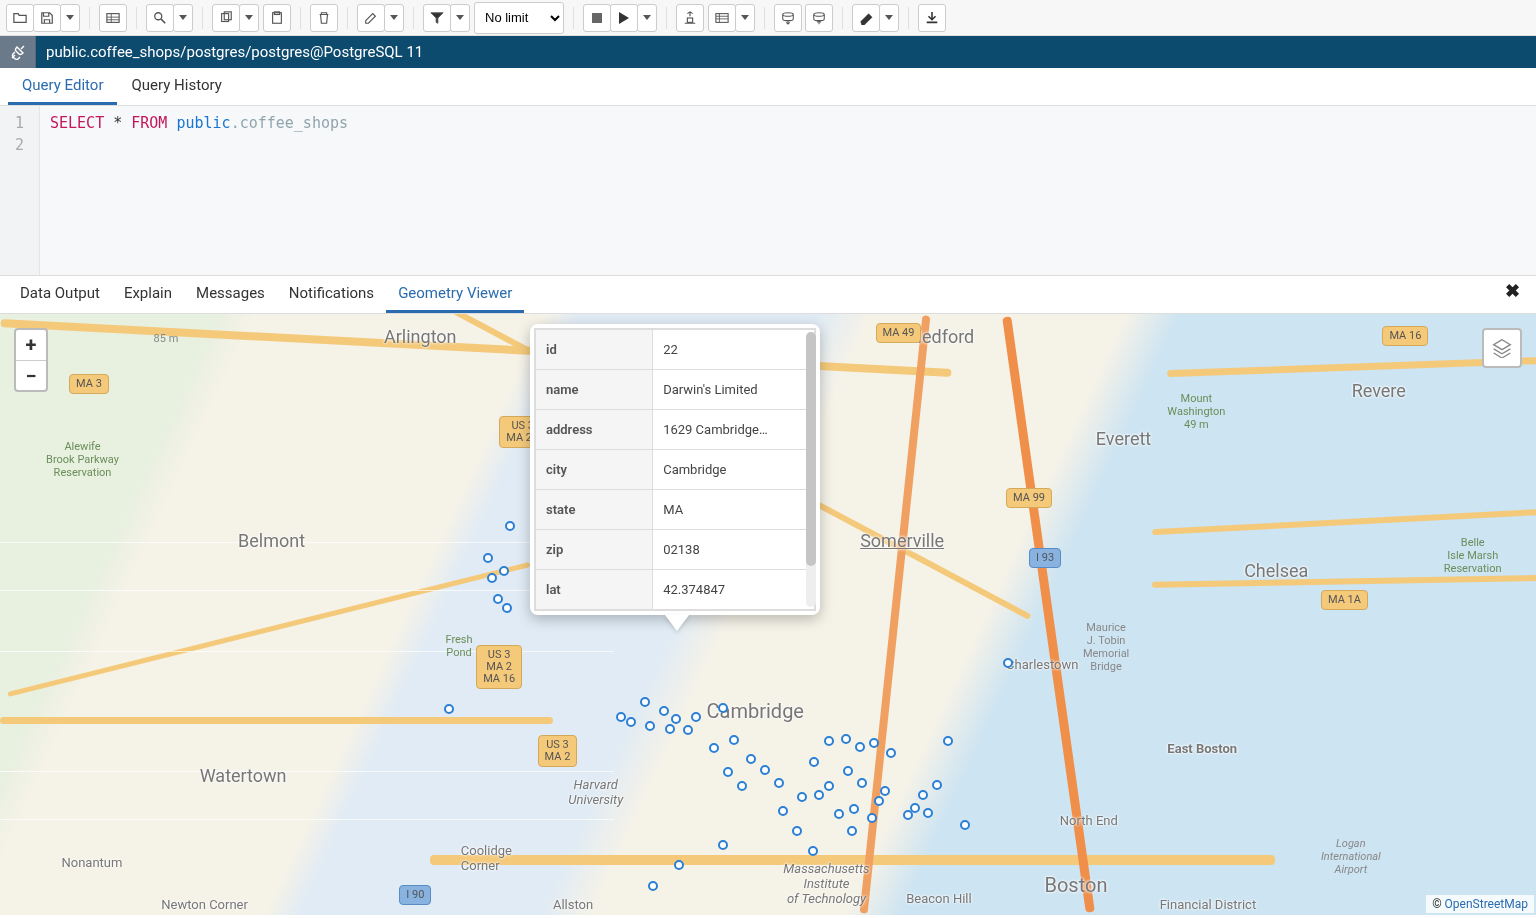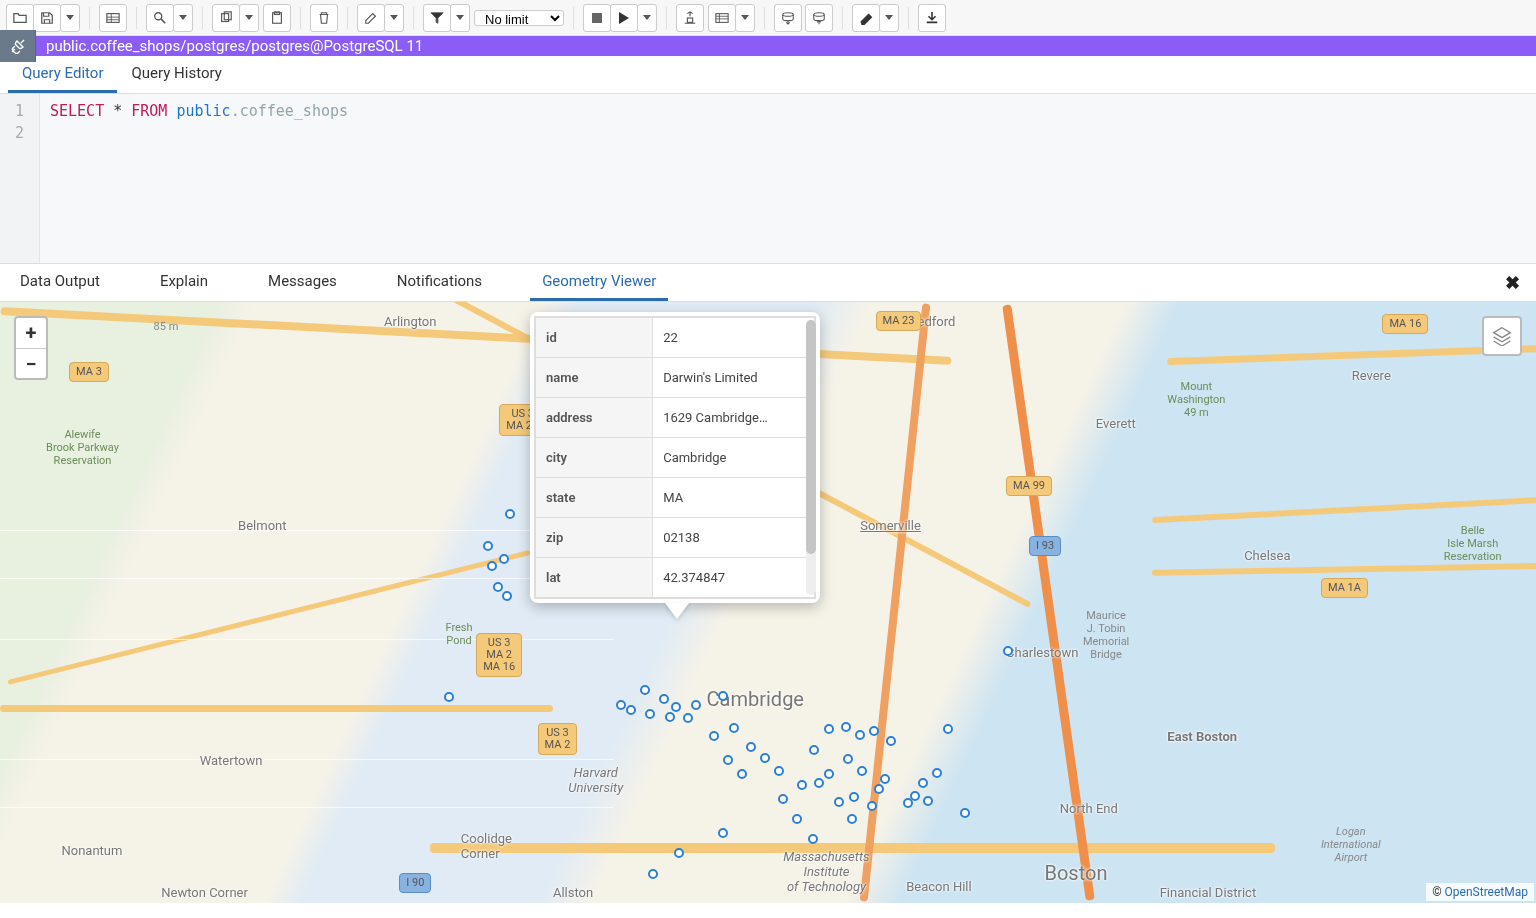--- a/index.html
+++ b/index.html
@@ -6,58 +6,58 @@
 body { font-family: -apple-system, BlinkMacSystemFont, "Segoe UI", Roboto, sans-serif; font-size: 13px; color: #333; background: #fff; overflow: hidden; }
 
 
 .toolbar { display: flex; align-items: center; gap: 4px; padding: 4px 6px; background: #f7f7f7; border-bottom: 1px solid #e0e0e0; height: 36px; }
 .tb-group { display: flex; align-items: center; }
 .tb-btn { display: inline-flex; align-items: center; justify-content: center; min-width: 28px; height: 28px; padding: 0 6px; background: #fff; border: 1px solid #ccc; border-radius: 3px; cursor: pointer; color: #555; }
 .tb-btn + .tb-btn { margin-left: -1px; }
 .tb-btn svg { width: 14px; height: 14px; fill: #555; stroke: #555; }
 .tb-btn.dropdown { min-width: 20px; padding: 0 4px; }
 .tb-sep { width: 1px; height: 22px; background: #e0e0e0; margin: 0 5px; }
-.tb-select { height: 16px; border: 1px solid #ccc; border-radius: 3px; background: #fff; padding: 0 6px; font-size: 13px; min-width: 90px; }
-
-
-.conn-bar { display: flex; align-items: center; background: #8b5cf6; color: #fff; height: 20px; }
+.tb-select { height: 32px; border: 1px solid #ccc; border-radius: 3px; background: #fff; padding: 0 6px; font-size: 13px; min-width: 90px; }
+
+
+.conn-bar { display: flex; align-items: center; background: #0c4a6e; color: #fff; height: 32px; }
 .conn-icon { display: flex; align-items: center; justify-content: center; width: 36px; height: 32px; background: #6b7a8a; border-right: 1px solid #5a6978; }
 .conn-icon svg { width: 16px; height: 16px; fill: #fff; }
 .conn-text { padding: 0 10px; font-size: 15px; }
 
 
 .upper-tabs { display: flex; border-bottom: 1px solid #ddd; background: #fff; padding: 0 8px; text-align: center; }
 .upper-tab { padding: 8px 14px; font-size: 15px; color: #333; cursor: pointer; border-bottom: 3px solid transparent; }
 .upper-tab.active { color: #2b6cb0; border-bottom: 3px solid #2b6cb0; }
 
 
 .editor { display: flex; background: #f7f8fa; height: 170px; border-bottom: 1px solid #ddd; font-family: "SFMono-Regular", Consolas, Menlo, monospace; font-size: 15px; line-height: 22px; }
 .gutter { width: 40px; text-align: center; color: #aaa; padding-top: 6px; background: #f2f3f5; border-right: 1px solid #e5e5e5; }
 .gutter div { height: 22px; }
 .code { padding: 6px 10px; flex: 1; }
 .kw { color: #c2185b; font-weight: 500; }
 .schema { color: #1976d2; }
 .table { color: #90a4ae; }
 
 
-.lower-tabs { display: flex; align-items: center; border-bottom: 1px solid #ddd; background: #fff; padding: 0 8px; height: 38px; position: relative; gap: 36px; }
+.lower-tabs { display: flex; border-bottom: 1px solid #ddd; background: #fff; padding: 0 8px; height: 38px; position: relative; }
 .lower-tab { padding: 8px 12px; font-size: 15px; color: #333; cursor: pointer; border-bottom: 3px solid transparent; }
 .lower-tab.active { color: #2b6cb0; border-bottom: 3px solid #2b6cb0; }
 .close-x { margin-left: auto; font-size: 18px; font-weight: bold; cursor: pointer; padding: 4px 8px; color: #222; }
 
 
 .map-wrap { position: relative; height: calc(100vh - 36px - 32px - 41px - 170px - 38px); min-height: 520px; background: #eef3e8; overflow: hidden; }
 .map-bg { position: absolute; inset: 0; background:
   linear-gradient(115deg, #e8f0e0 0%, #e8f0e0 12%, #f5f2e8 14%, #f5f2e8 30%, #e0ebf5 32%, #e0ebf5 45%, #f5f2e8 48%, #f5f2e8 62%, #cde4f2 65%, #cde4f2 100%);
 }
 .map-roads { position: absolute; inset: 0; }
 .road { position: absolute; background: #f4c97a; border-radius: 4px; }
 .road.thin { background: #fff; height: 1px; opacity: 0.7; }
 .shield { position: absolute; background: #f4c97a; border: 1px solid #d4a95a; border-radius: 4px; padding: 3px 6px; font-size: 11px; line-height: 12px; text-align: center; color: #555; }
-.city-label { position: absolute; color: #777; font-size: 13px; text-shadow: 0 0 3px #fff, 0 0 3px #fff; }
+.city-label { position: absolute; color: #777; font-size: 18px; text-shadow: 0 0 3px #fff, 0 0 3px #fff; }
 .city-label.big { font-size: 20px; }
 .city-label.small { font-size: 13px; }
 .area-label { position: absolute; color: #6b8e5a; font-size: 11px; text-align: center; line-height: 13px; }
 
 
 .marker { position: absolute; width: 10px; height: 10px; border: 2px solid #2b7fd4; background: #fff; border-radius: 50%; transform: translate(-50%, -50%); cursor: pointer; }
 
 
 .zoom-ctrl { position: absolute; top: 14px; left: 14px; background: #fff; border: 2px solid #bbb; border-radius: 4px; overflow: hidden; }
 .zoom-ctrl div { width: 30px; height: 30px; display: flex; align-items: center; justify-content: center; font-size: 20px; font-weight: bold; cursor: pointer; color: #333; }
@@ -329,21 +329,21 @@
   <div class="shield" style="left:32.5%;top:17%;white-space:pre;">US 3
 MA 2A</div>
   <div class="shield" style="left:31%;top:55%;white-space:pre;">US 3
 MA 2
 MA 16</div>
   <div class="shield" style="left:35%;top:70%;white-space:pre;">US 3
 MA 2</div>
   <div class="shield" style="left:65.5%;top:29%;">MA 99</div>
   <div class="shield" style="left:86%;top:46%;">MA 1A</div>
   <div class="shield" style="left:67%;top:39%;background:#88b3e0;border-color:#5a8cc4;">I 93</div>
-  <div class="shield" style="left:57%;top:1.5%;">MA 23</div>
+  <div class="shield" style="left:57%;top:1.5%;">MA 49</div>
   <div class="shield" style="left:4.5%;top:10%;">MA 3</div>
   <div class="shield" style="left:26%;top:95%;background:#88b3e0;border-color:#5a8cc4;text-align:center;">I 90</div>
   <div class="shield" style="left:90%;top:2%;">MA 16</div>
 
   <div id="markers">
       <div class="marker" style="left: 47.1%; top: 65.5%;"></div>
       <div class="marker" style="left: 47.8%; top: 70.9%;"></div>
       <div class="marker" style="left: 42.3%; top: 68.6%;"></div>
       <div class="marker" style="left: 44.8%; top: 69.3%;"></div>
       <div class="marker" style="left: 46.5%; top: 72.2%;"></div>

